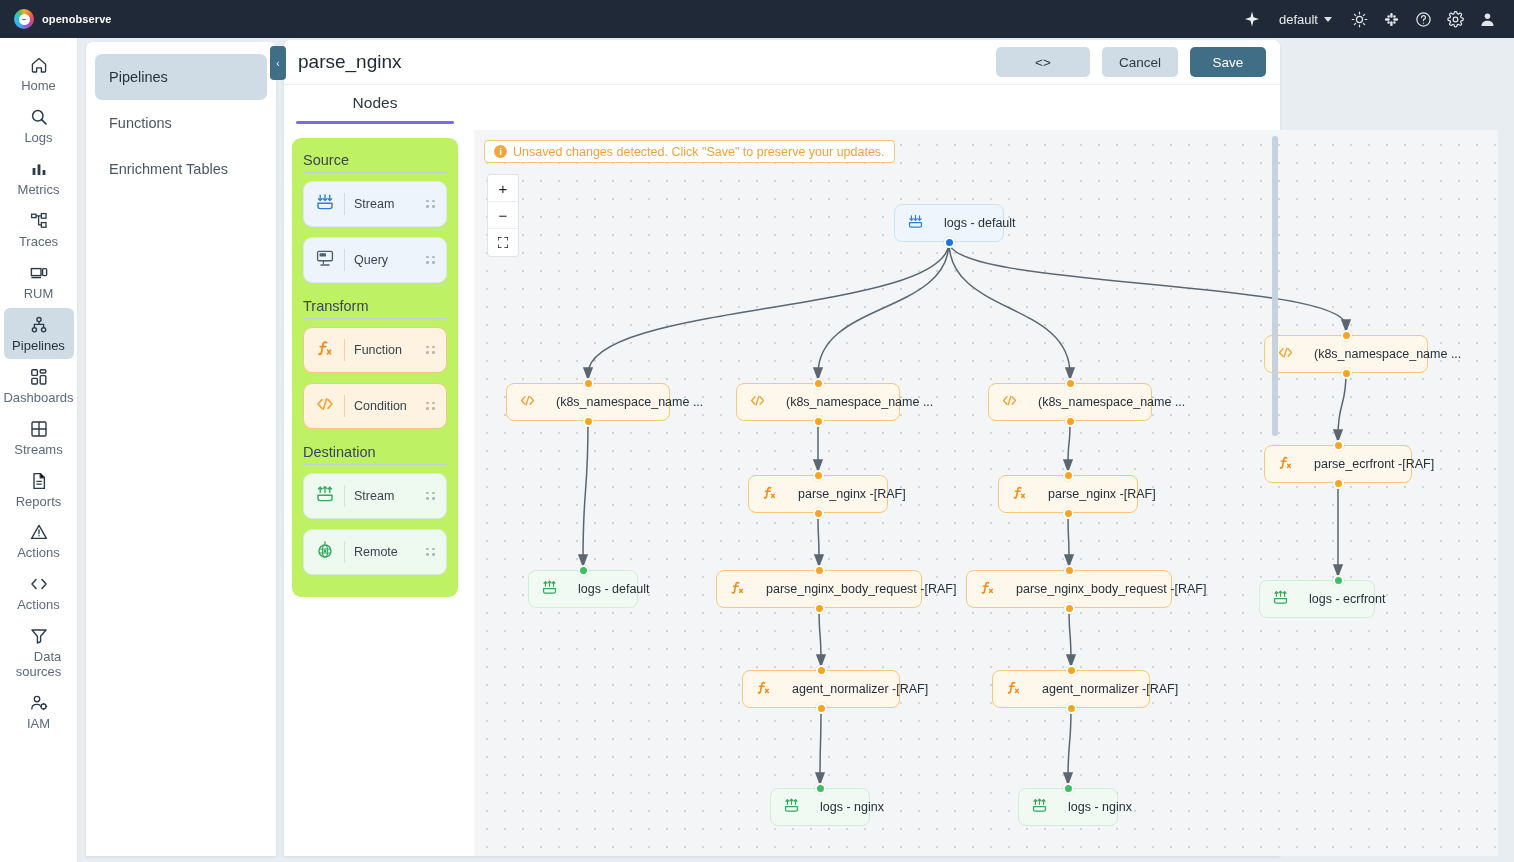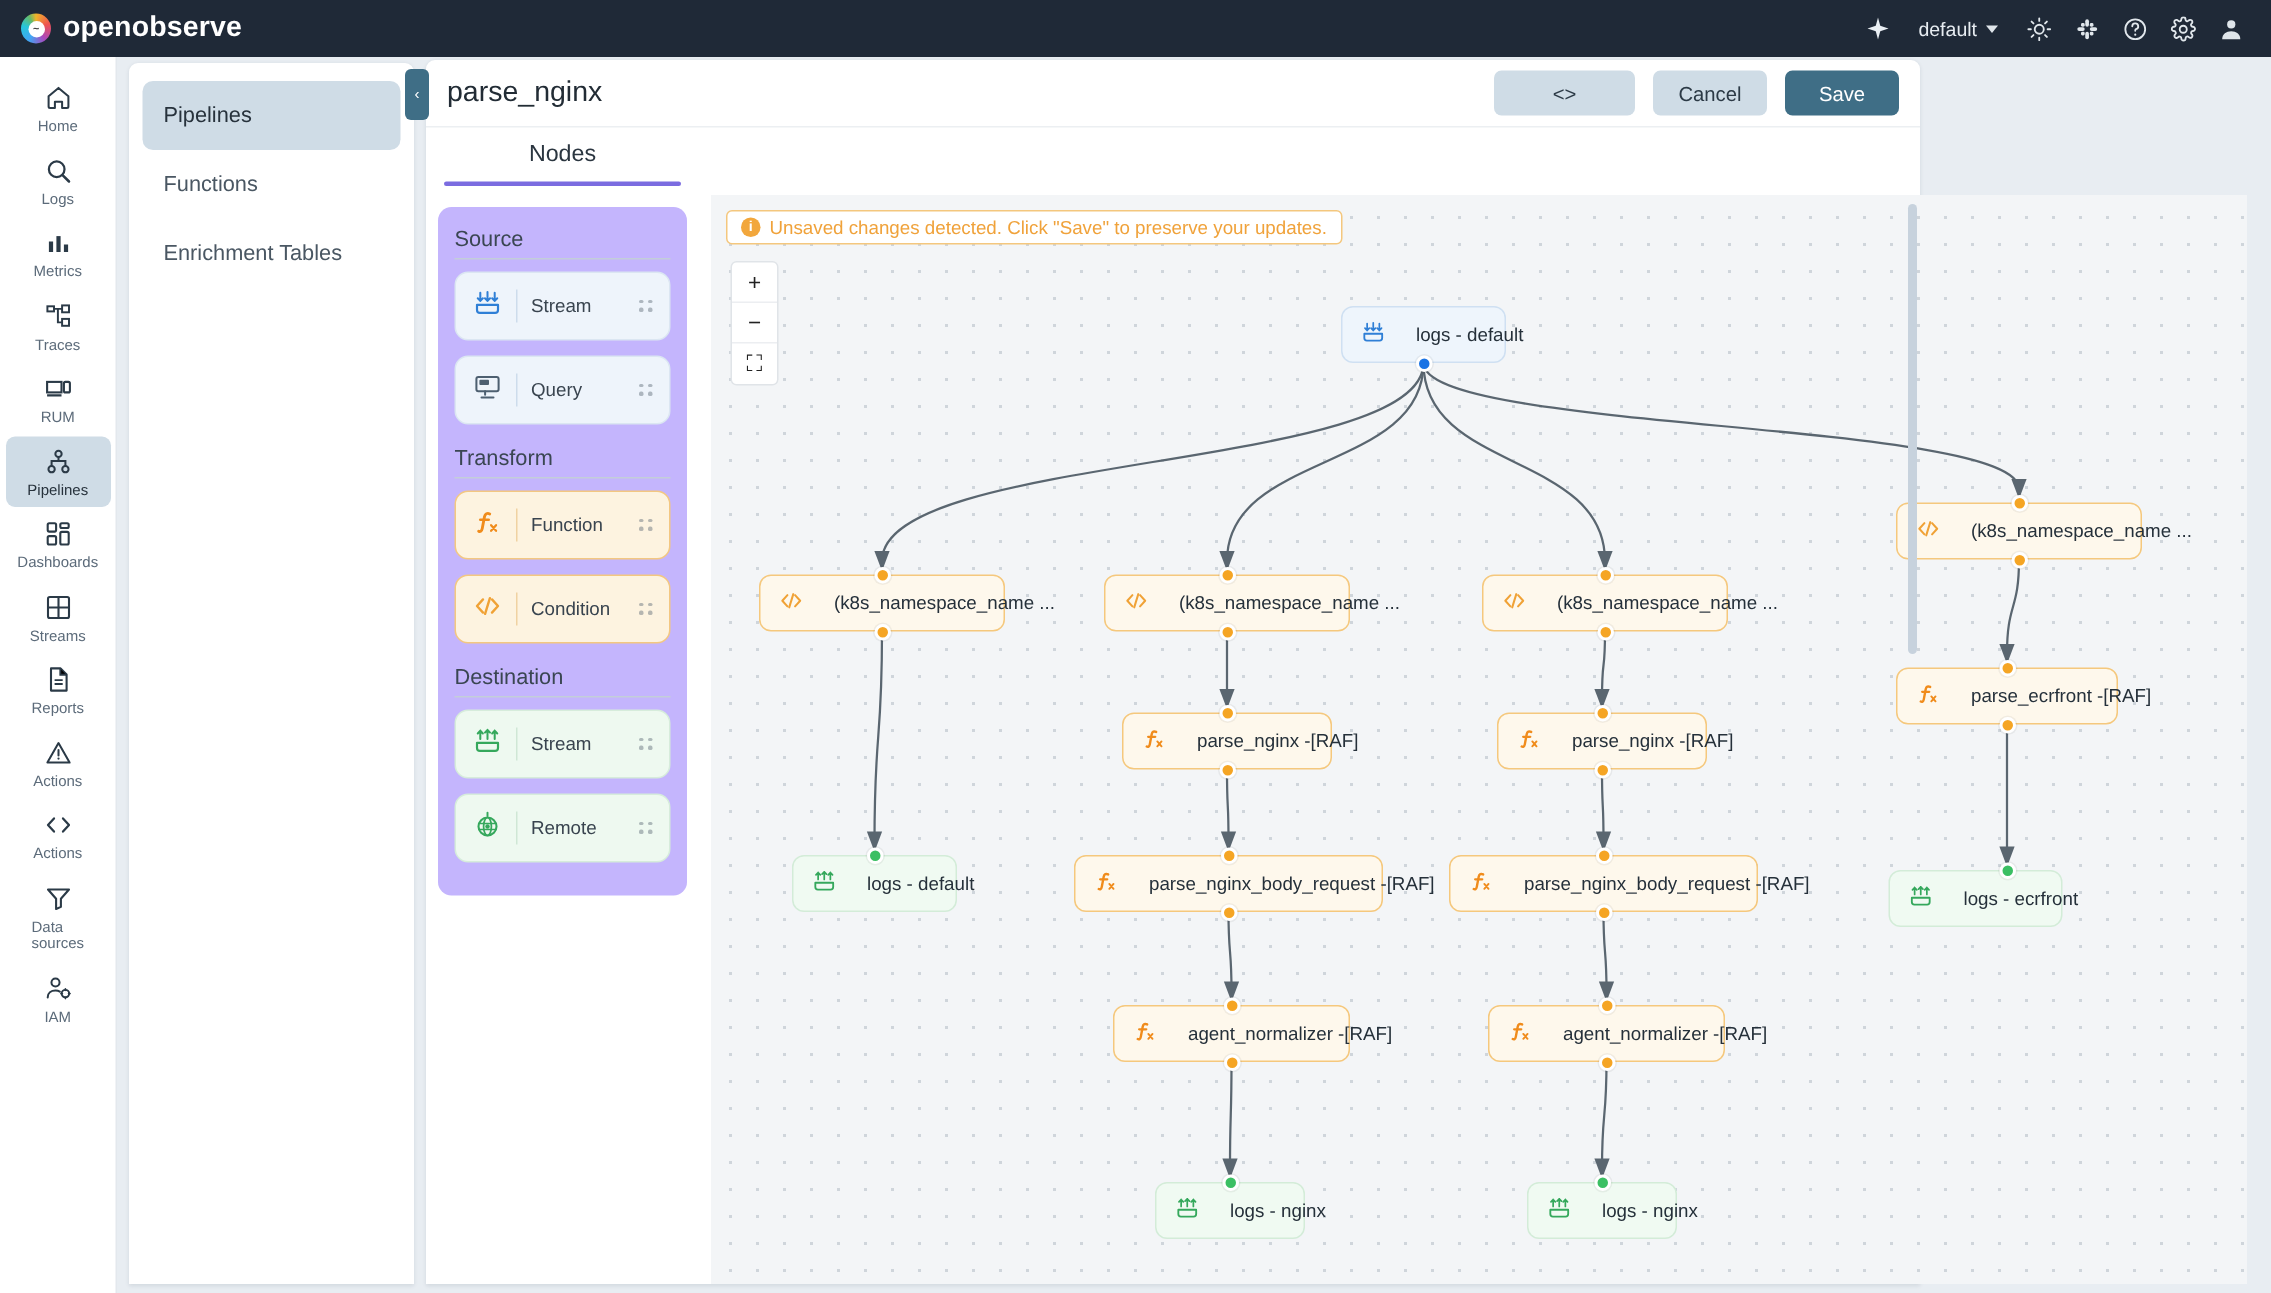--- a/index.html
+++ b/index.html
@@ -15,37 +15,37 @@
   .topbar {
     position:absolute; left:0; top:0; width:1514px; height:38px;
     background:#1f2937; display:flex; align-items:center;
   }
   .brand { display:flex; align-items:center; gap:8px; padding-left:14px; }
   .brand-logo { width:20px; height:20px; border-radius:50%;
     background:conic-gradient(#f0b429 0deg,#ef5350 70deg,#ab47bc 140deg,#42a5f5 210deg,#26c6da 280deg,#66bb6a 330deg,#f0b429 360deg);
     display:flex; align-items:center; justify-content:center; }
   .brand-logo i { width:11px;height:11px;border-radius:50%;background:#fff;
     display:flex;align-items:center;justify-content:center;font-style:normal;font-size:7px;color:#333;font-weight:bold;}
-  .brand-name { color:#fff; font-size:19px; font-weight:600; letter-spacing:.1px; }
+  .brand-name { color:#fff; font-size:11px; font-weight:600; letter-spacing:.1px; }
   .topright { margin-left:auto; display:flex; align-items:center; gap:2px; padding-right:12px; }
   .tr-btn { width:30px;height:30px;display:flex;align-items:center;justify-content:center;
             color:#dfe5ea; border-radius:4px; }
   .org-select { display:flex; align-items:center; gap:6px; color:#e7ecf1; font-size:13px;
             padding:3px 6px; border-radius:4px; margin:0 4px; }
   .caret { width:0;height:0;border-left:4px solid transparent;border-right:4px solid transparent;border-top:5px solid #dfe5ea; }
 
   
   .rail {
     position:absolute; left:0; top:38px; width:78px; height:824px;
     background:#fff; border-right:1px solid #e3e8ed;
     display:flex; flex-direction:column; align-items:center; padding-top:10px; gap:1px;
   }
   .rail-item { width:70px; padding:6px 2px 5px; display:flex; flex-direction:column;
       align-items:center; gap:3px; border-radius:6px; position:relative; }
-  .rail-item .lbl { font-size:10px; color:#5c6b7a; line-height:1.15; text-align:left; }
+  .rail-item .lbl { font-size:13px; color:#5c6b7a; line-height:1.15; text-align:right; }
   .rail-item.active { background:#cfdce6; }
   .rail-item.active .lbl { color:#27323c; }
   .rail-item.active::before { content:""; position:absolute; left:-8px; top:2px; bottom:2px; width:4px;
       background:#16475f; border-radius:0 2px 2px 0; }
   .rail-ico { height:22px; display:flex; align-items:center; justify-content:center; color:#2b3a47; }
 
   
   .listpanel {
     position:absolute; left:86px; top:42px; width:190px; height:814px;
     background:#fff; border-radius:6px 6px 0 0;
@@ -69,21 +69,21 @@
   .btn { height:30px; border-radius:5px; font-size:13.5px; display:flex; align-items:center;
      justify-content:center; border:none; font-family:inherit; }
   .btn-grey { background:#cfdce6; color:#2c3a46; width:76px; }
   .btn-grey.wide { width:94px; }
   .btn-primary { background:#3f6e86; color:#fff; width:76px; }
 
   
   .nodes-col { position:absolute; left:0; top:46px; width:182px; height:770px; padding:0 8px 0; }
   .nodes-tab { text-align:center; font-size:15.5px; color:#2a3views; color:#2b3640; padding:8px 0 9px; }
   .nodes-underline { height:2.5px; background:#7b6ce0; border-radius:2px; margin:0 4px; }
-  .nodes-box { margin-top:14px; background:#c4b5fd; border-radius:9px; padding:9px 11px 12px; }
+  .nodes-box { margin-top:14px; background:#bef264; border-radius:9px; padding:9px 11px 12px; }
   .grp-title { font-size:14.5px; color:#3a4652; padding:5px 0 4px; }
   .grp-rule { height:1px; background:#c3ced9; margin-bottom:8px; }
   .node-chip { height:46px; border-radius:9px; display:flex; align-items:center;
      padding:0 11px; margin-bottom:10px; font-size:12.5px; }
   .node-chip .sep { width:1px; height:22px; margin:0 9px; }
   .node-chip .nm { color:#39444f;text-align:right; }
   .node-chip .drag { margin-left:auto; display:grid; grid-template-columns:3px 3px;
      grid-gap:3px; opacity:.42; }
   .node-chip .drag i { width:2.5px;height:2.5px;background:#54626f;border-radius:50%;display:block; }
   .chip-src { background:#eef4fb; border:1px solid #dbe6f2; }

